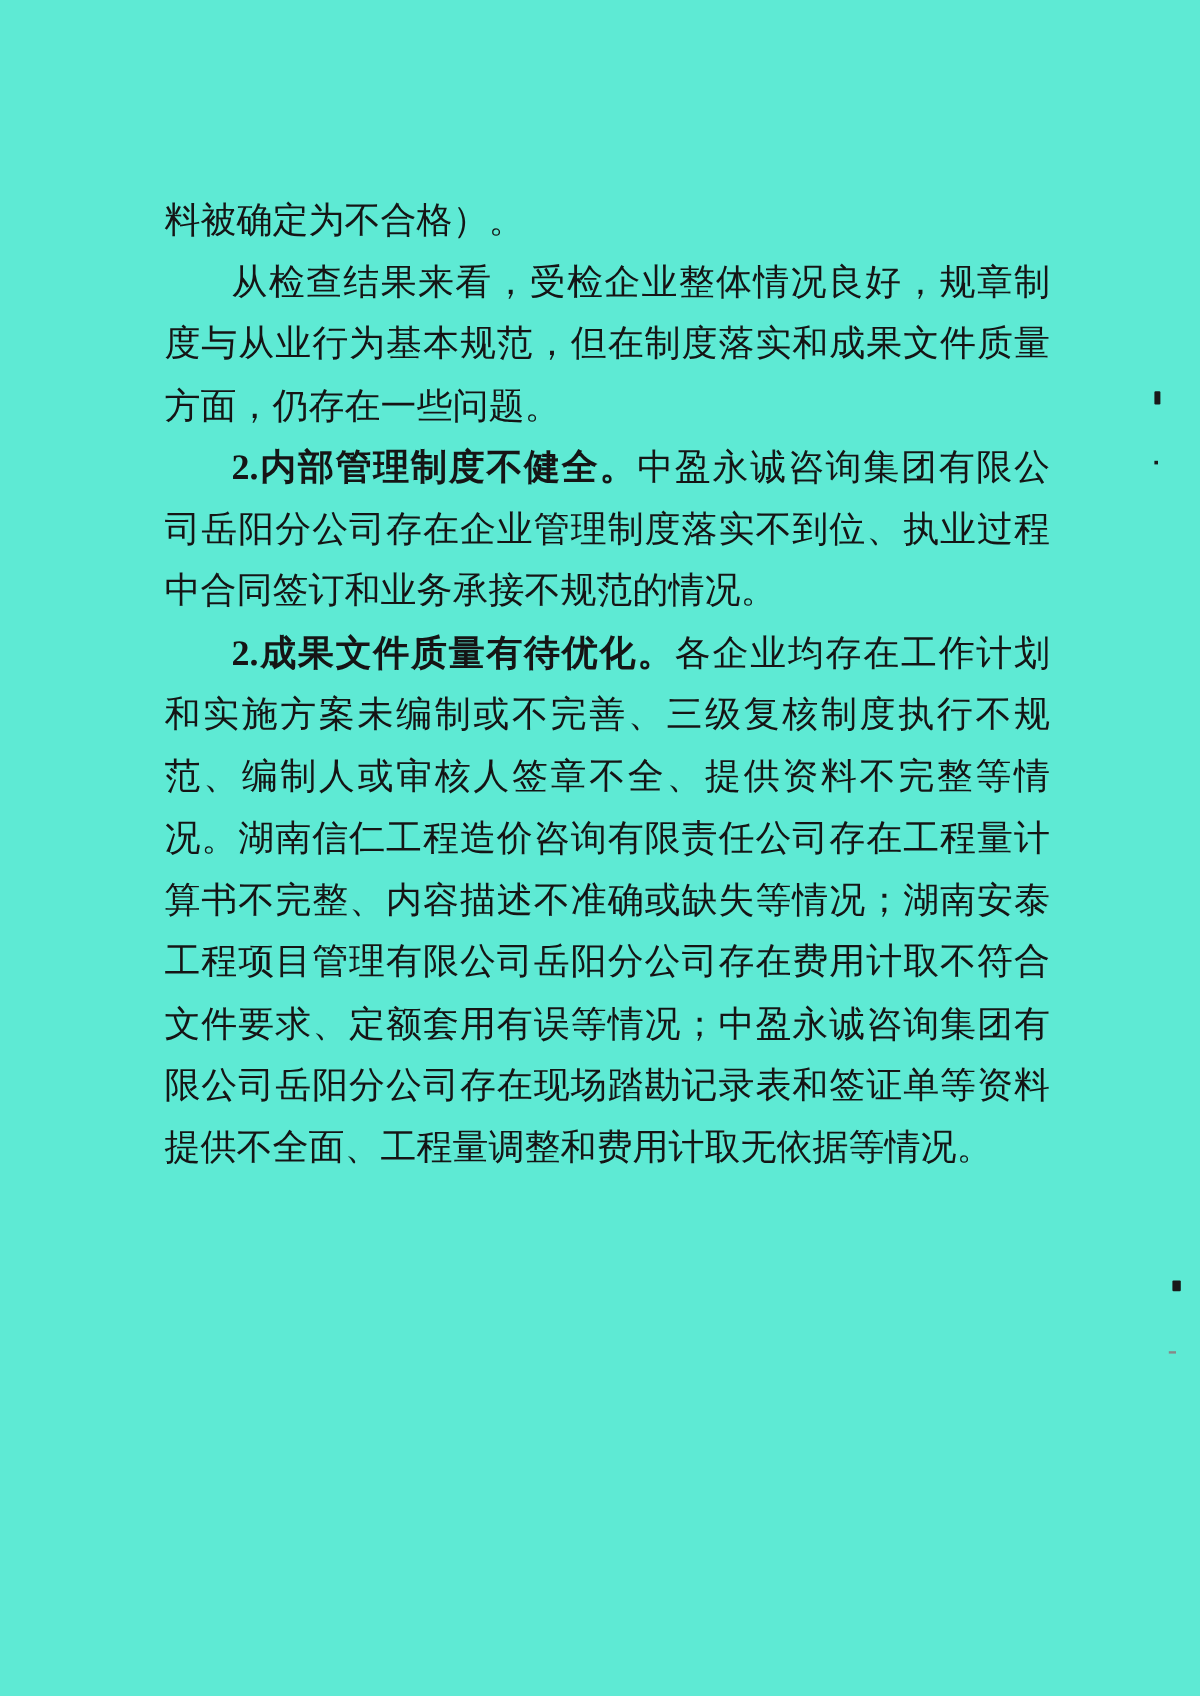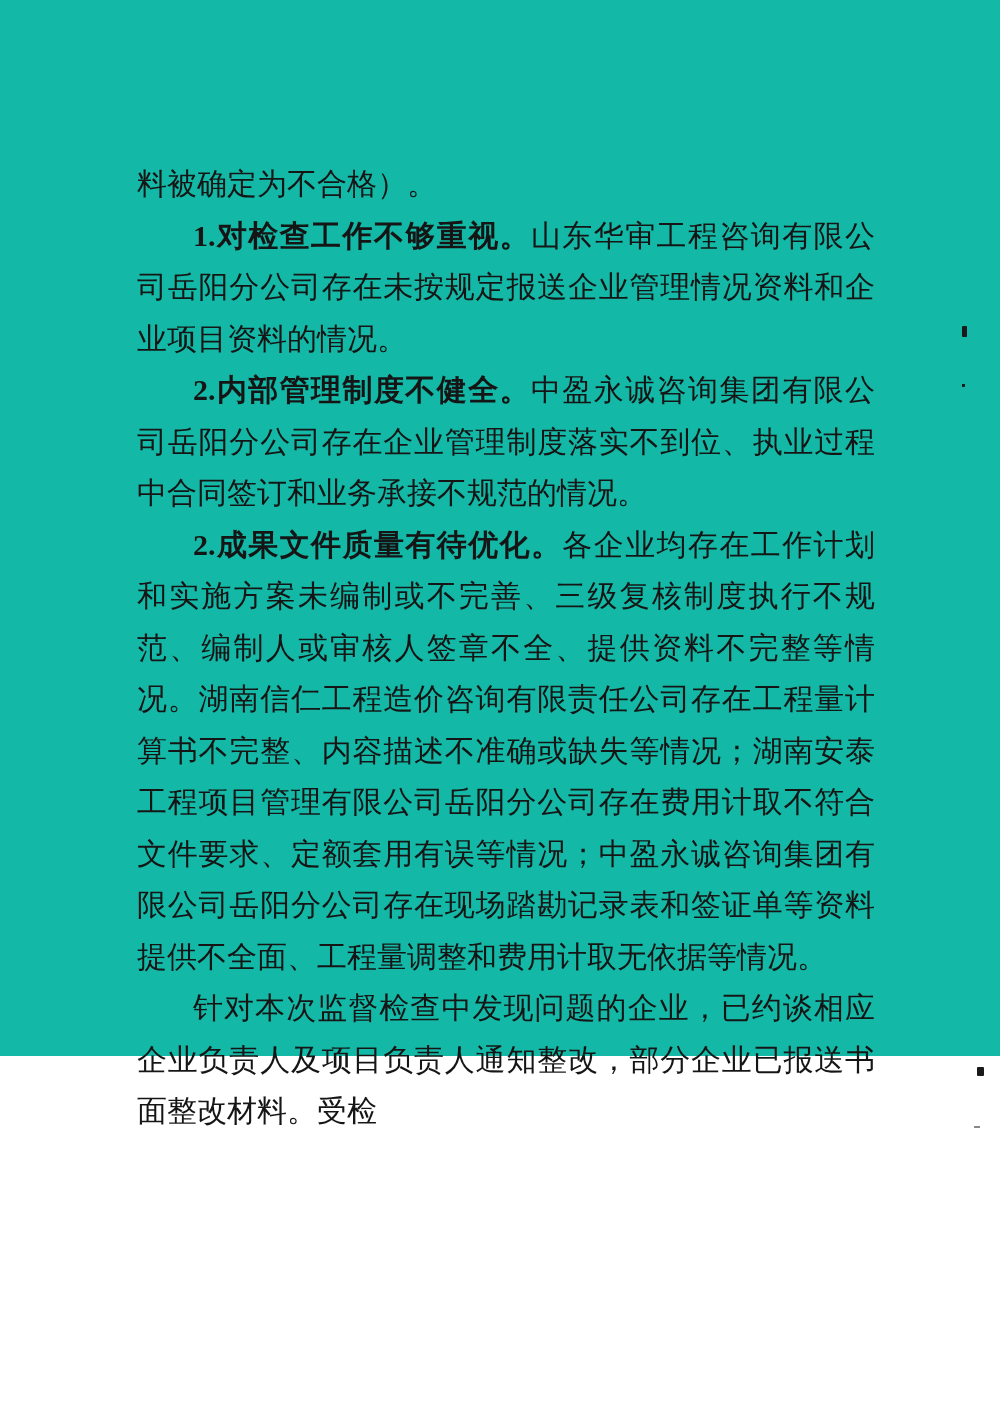--- a/index.html
+++ b/index.html
@@ -7,22 +7,22 @@
     width: 1000px;
     height: 1413px;
     background: #ffffff;
     position: relative;
     overflow: hidden;
   }
   .page {
     position: absolute;
     left: 0; top: 0;
     width: 1000px;
-    height: 1056px;
-    background: #14b8a6;
+    height: 1413px;
+    background: #5eead4;
   }
   .doc-body {
     position: absolute;
     left: 137px;
     top: 158px;
     width: 738px;
     color: #151515;
     font-family: "Liberation Serif", "DejaVu Serif", serif;
     font-size: 30px;
     line-height: 51.5px;
@@ -51,22 +51,21 @@
   .artifact.a2 { left: 962px; top: 384px;  width: 3px; height: 3px; }
   .artifact.a3 { left: 977px; top: 1067px; width: 7px; height: 9px; border-radius: 1px; }
   .artifact.a4 { left: 974px; top: 1126px; width: 6px; height: 2px; background: #888; }
 </style>
 </head>
 <body>
 
 <div class="page">
   <div class="doc-body" id="doc-body">
       <p class="para body"><span class="seg">料被确定为不合格）。</span></p>
-      <p class="para body indent"><span class="seg bold">1.对检查工作不够重视。</span><span class="seg">山东华审工程咨询有限公司岳阳分公司存在未按规定报送企业管理情况资料和企业项目资料的情况。</span></p>
+      <p class="para body indent"><span class="seg">从检查结果来看，受检企业整体情况良好，规章制度与从业行为基本规范，但在制度落实和成果文件质量方面，仍存在一些问题。</span></p>
       <p class="para body indent"><span class="seg bold">2.内部管理制度不健全。</span><span class="seg">中盈永诚咨询集团有限公司岳阳分公司存在企业管理制度落实不到位、执业过程中合同签订和业务承接不规范的情况。</span></p>
       <p class="para body indent"><span class="seg bold">2.成果文件质量有待优化。</span><span class="seg">各企业均存在工作计划和实施方案未编制或不完善、三级复核制度执行不规范、编制人或审核人签章不全、提供资料不完整等情况。湖南信仁工程造价咨询有限责任公司存在工程量计算书不完整、内容描述不准确或缺失等情况；湖南安泰工程项目管理有限公司岳阳分公司存在费用计取不符合文件要求、定额套用有误等情况；中盈永诚咨询集团有限公司岳阳分公司存在现场踏勘记录表和签证单等资料提供不全面、工程量调整和费用计取无依据等情况。</span></p>
-      <p class="para body indent"><span class="seg">针对本次监督检查中发现问题的企业，已约谈相应企业负责人及项目负责人通知整改，部分企业已报送书面整改材料。受检</span></p>
     </div>
   <div class="artifact a1"></div>
   <div class="artifact a2"></div>
   <div class="artifact a3"></div>
   <div class="artifact a4"></div>
 </div>
 
 </body></html>

